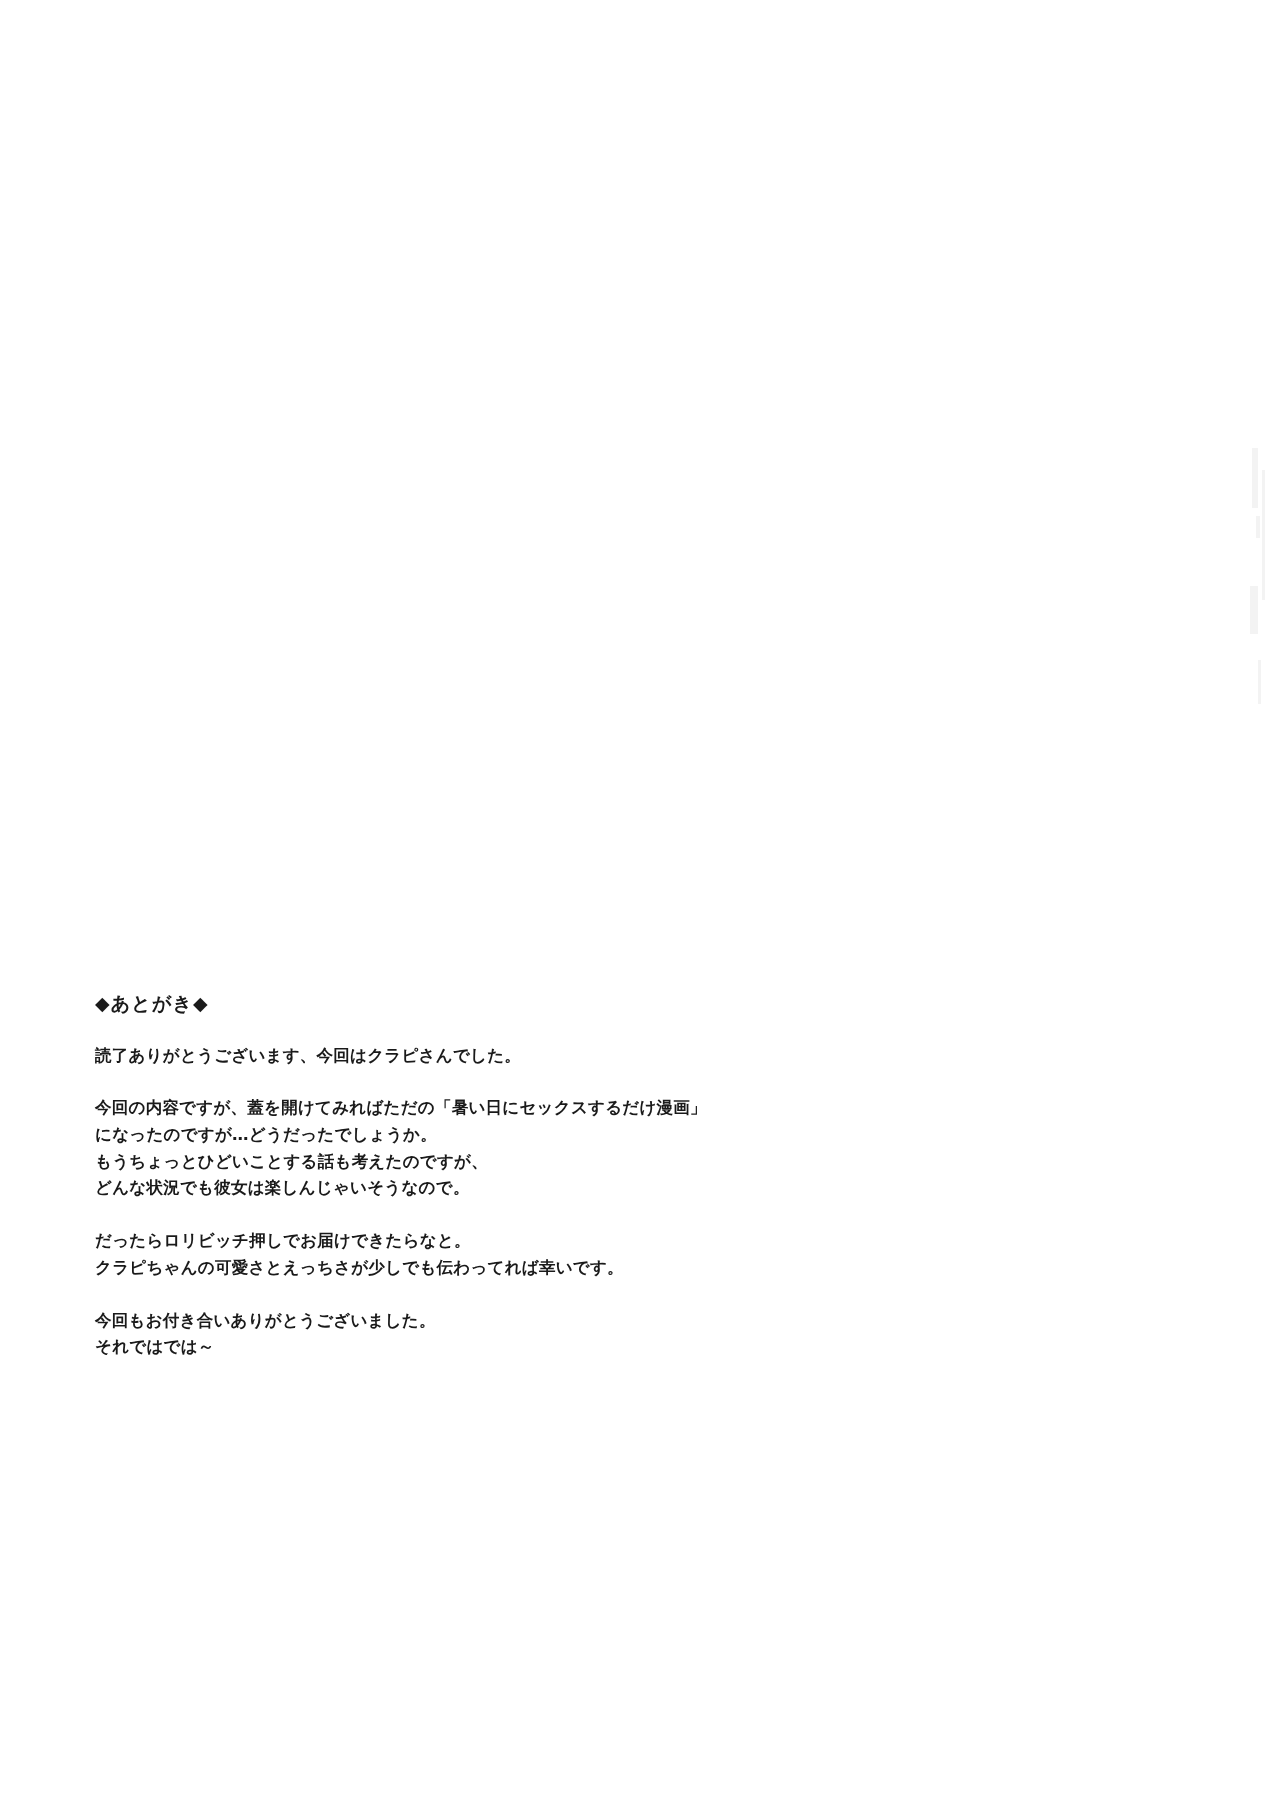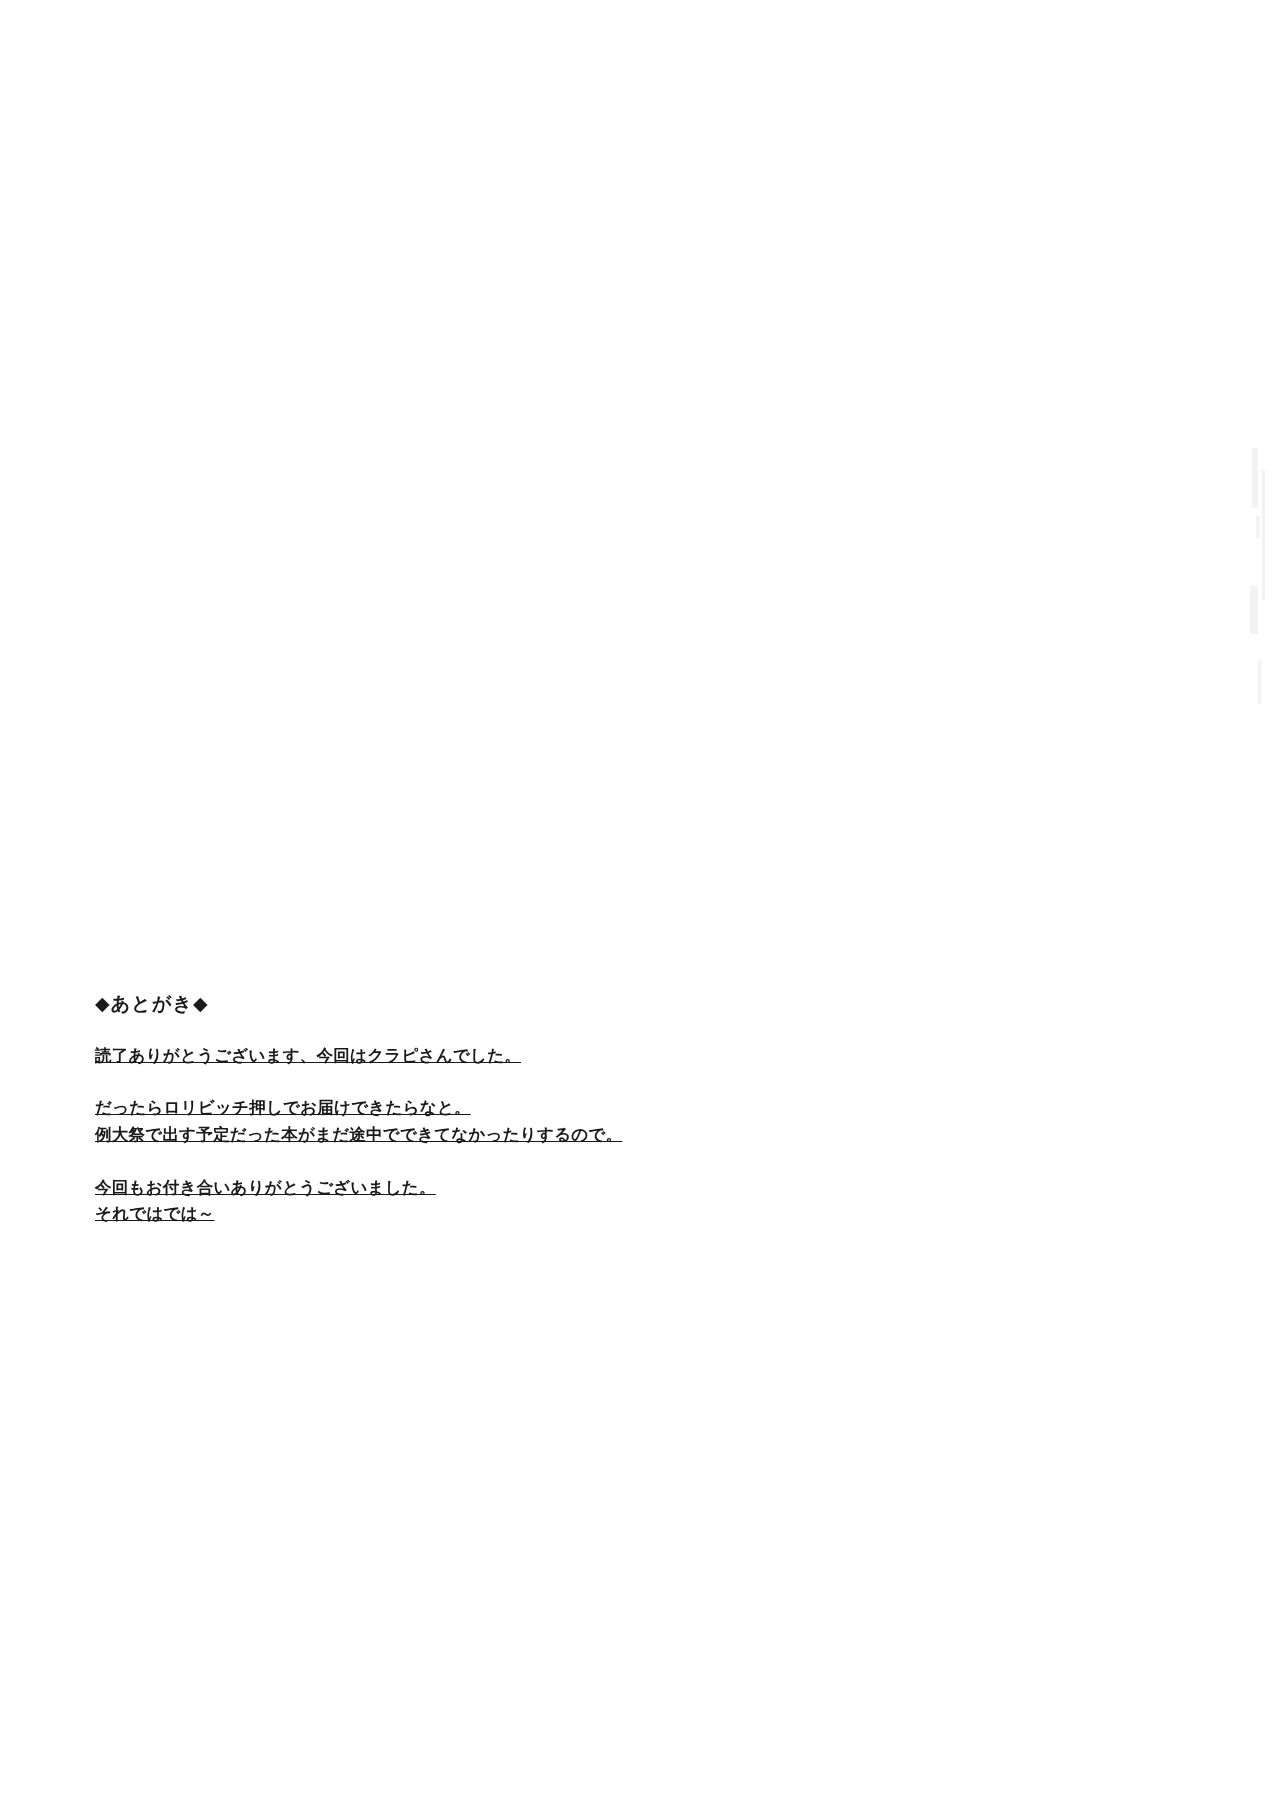--- a/index.html
+++ b/index.html
@@ -51,21 +51,20 @@
     line-height: 1.4;
   }
 
   .para {
     margin: 0 0 26px 0;
     font-size: 16.5px;
     line-height: 1.62;
     font-weight: bold;
     letter-spacing: 0.015em;
     white-space: pre-line;
-    text-decoration: underline;
   }
 
   .para:last-child {
     margin-bottom: 0;
   }
 </style>
 </head>
 <body>
 
 <div class="page">
@@ -73,19 +72,23 @@
   <div class="scan-artifact a1"></div>
   <div class="scan-artifact a2"></div>
   <div class="scan-artifact a3"></div>
   <div class="scan-artifact a4"></div>
   <div class="scan-artifact a5"></div>
 
   <div class="afterword">
     <h1 class="afterword-heading">◆あとがき◆</h1>
 
     <p class="para">読了ありがとうございます、今回はクラピさんでした。</p>
+    <p class="para">今回の内容ですが、蓋を開けてみればただの「暑い日にセックスするだけ漫画」
+になったのですが…どうだったでしょうか。
+もうちょっとひどいことする話も考えたのですが、
+どんな状況でも彼女は楽しんじゃいそうなので。</p>
     <p class="para">だったらロリビッチ押しでお届けできたらなと。
-例大祭で出す予定だった本がまだ途中でできてなかったりするので。</p>
+クラピちゃんの可愛さとえっちさが少しでも伝わってれば幸いです。</p>
     <p class="para">今回もお付き合いありがとうございました。
 それではでは～</p>
   </div>
 
 </div>
 
 </body></html>

